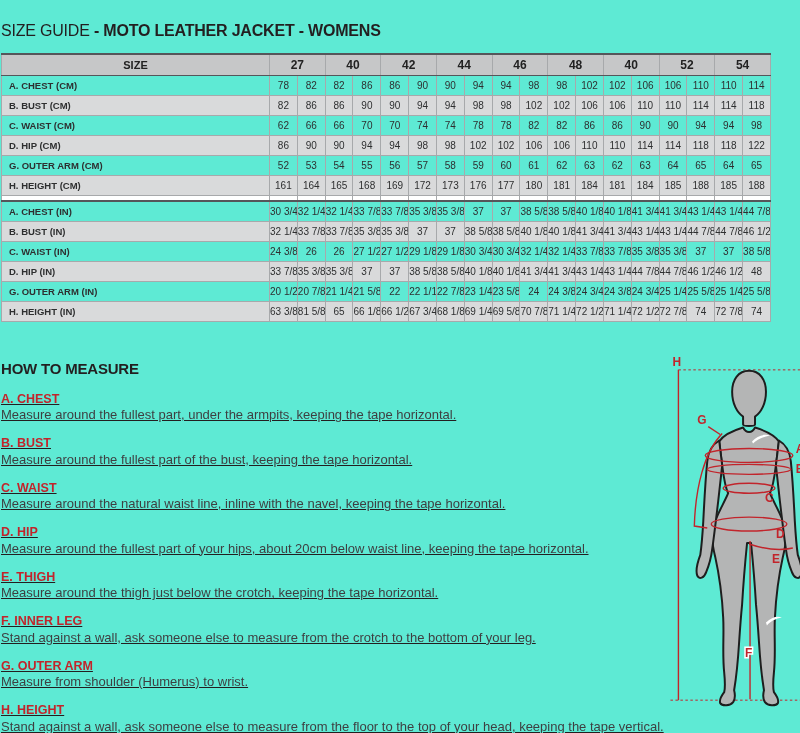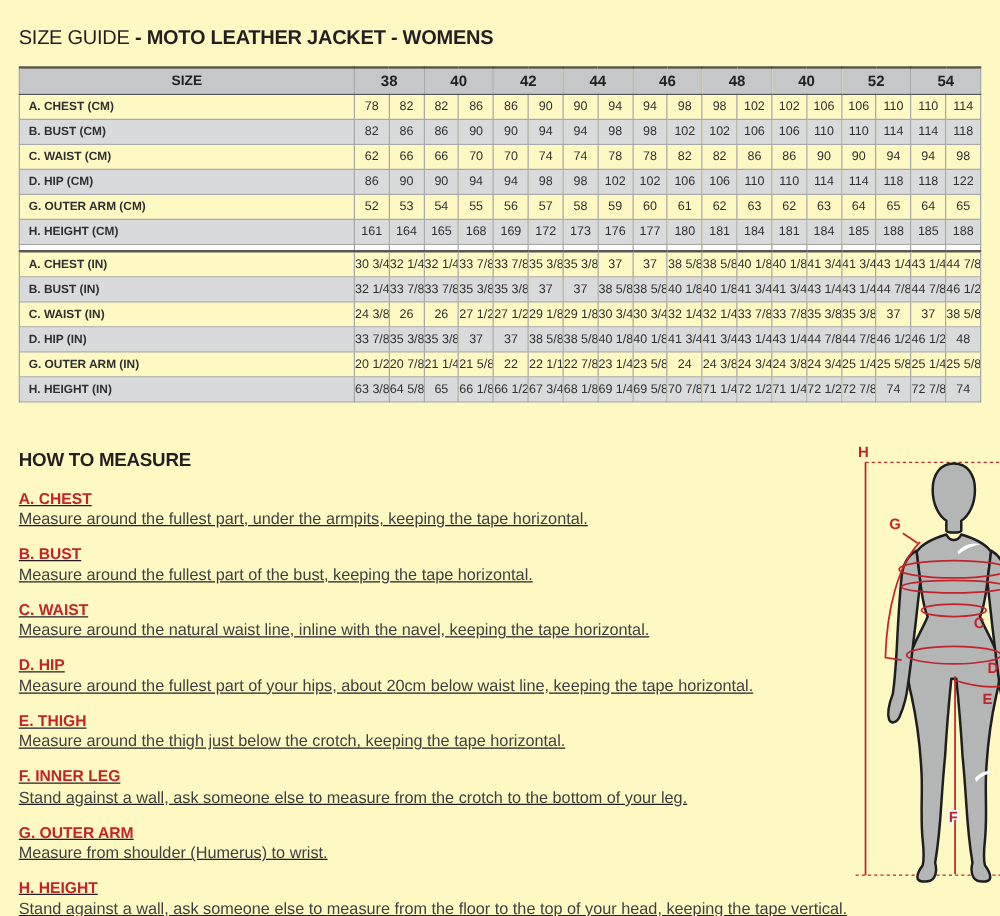--- a/index.html
+++ b/index.html
@@ -5,21 +5,21 @@
   :root{
     --accent:#c2242b;
     --hdr-bg:#c6c7c8;
     --alt-bg:#d9dadb;
     --grid:#a7a9ab;
     --dark:#55565a;
     --ink:#231f20;
   }
   *{box-sizing:border-box;}
   body{margin:0;background:#fff;font-family:"Liberation Sans",sans-serif;color:var(--ink);}
-  .page{width:800px;height:733px;padding:12px 15px;overflow:hidden;position:relative;background:#fef9c3;}
+  .page{width:800px;height:733px;padding:12px 1px;overflow:hidden;position:relative;background:#5eead4;}
 
   
   .title{font-size:16px;margin:10px 0 13px;letter-spacing:-0.2px;}
   .t-reg{font-weight:400;}
   .t-bold{font-weight:700;}
 
   
   table.size-table{border-collapse:collapse;width:770px;table-layout:fixed;
     border:1px solid #88898b;border-top:2px solid var(--dark);}
   .size-table th,.size-table td{border:1px solid var(--grid);padding:0;height:20px;
@@ -77,21 +77,21 @@
         <col>
         <col>
         <col>
         <col>
         <col>
         <col>
       </colgroup>
     <thead>
       <tr>
           <th class="corner">SIZE</th>
-          <th class="size-num" colspan="2">38</th>
+          <th class="size-num" colspan="2">27</th>
           <th class="size-num" colspan="2">40</th>
           <th class="size-num" colspan="2">42</th>
           <th class="size-num" colspan="2">44</th>
           <th class="size-num" colspan="2">46</th>
           <th class="size-num" colspan="2">48</th>
           <th class="size-num" colspan="2">40</th>
           <th class="size-num" colspan="2">52</th>
           <th class="size-num" colspan="2">54</th>
         </tr>
     </thead>
@@ -344,21 +344,21 @@
           <td>24 3/8</td>
           <td>24 3/4</td>
           <td>25 1/4</td>
           <td>25 5/8</td>
           <td>25 1/4</td>
           <td>25 5/8</td>
         </tr>
         <tr class="alt">
           <th class="row-label">H. HEIGHT (IN)</th>
           <td>63 3/8</td>
-          <td>64 5/8</td>
+          <td>81 5/8</td>
           <td>65</td>
           <td>66 1/8</td>
           <td>66 1/2</td>
           <td>67 3/4</td>
           <td>68 1/8</td>
           <td>69 1/4</td>
           <td>69 5/8</td>
           <td>70 7/8</td>
           <td>71 1/4</td>
           <td>72 1/2</td>

